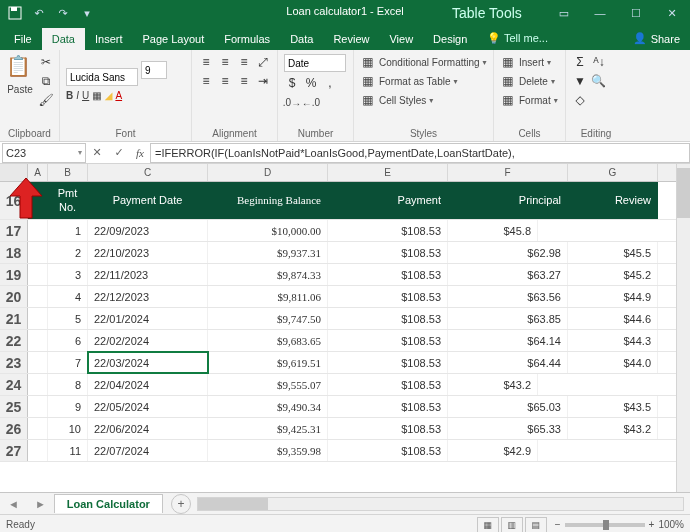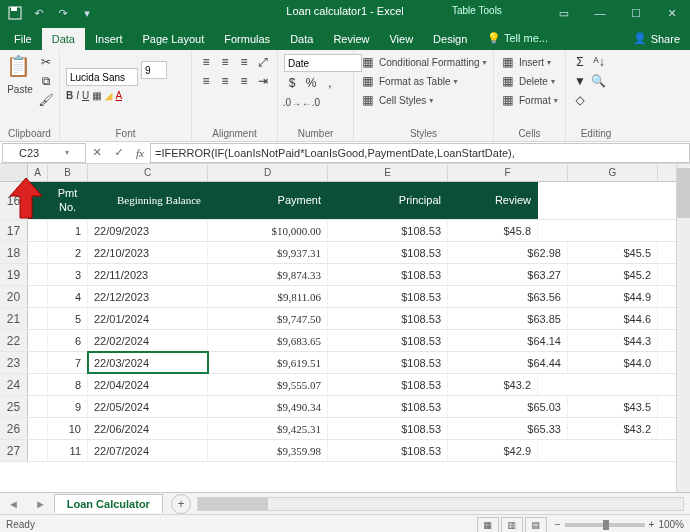--- a/index.html
+++ b/index.html
@@ -3,21 +3,21 @@
 <meta charset="utf-8">
 <style>
   * { box-sizing: border-box; margin: 0; padding: 0; font-family: "Segoe UI", Tahoma, sans-serif; }
   body { width: 690px; height: 532px; background: #fff; overflow: hidden; font-size: 11px; color: #333; position: relative; }
 
   
   .titlebar { height: 26px; background: #0f6d3a; display: flex; align-items: center; color: #fff; font-size: 11px; }
   .tb-left { display: flex; align-items: center; gap: 6px; padding-left: 6px; }
   .tb-btn { width: 18px; height: 18px; display: flex; align-items: center; justify-content: center; color: #cde; }
   .tb-title { position: absolute; left: 0; right: 0; text-align: center; pointer-events: none; top: 5px; }
-  .tb-tabtools { position: absolute; left: 452px; top: 5px; color: #cfe; font-size: 10px; }
+  .tb-tabtools { position: absolute; left: 452px; top: 5px; color: #cfe; font-size: 14px; }
   .tb-right { margin-left: auto; display: flex; }
   .tb-right .tb-btn { width: 36px; height: 26px; }
 
   
   .ribtabs { height: 24px; background: #0f6d3a; display: flex; align-items: flex-end; color: #fff; font-size: 11px; padding-left: 4px; }
   .ribtab { padding: 5px 10px; cursor: pointer; }
   .ribtab.file { background: #0f6d3a; }
   .ribtab.active { background: #f3f3f3; color: #0f6d3a; }
   .ribtab.tell { color: #cfe; }
   .share { margin-left: auto; padding: 5px 10px; display: flex; align-items: center; gap: 4px; }
@@ -31,38 +31,38 @@
   .icon { width: 16px; height: 16px; display: inline-flex; align-items: center; justify-content: center; font-size: 12px; }
   .bigicon { width: 28px; height: 28px; font-size: 20px; }
   .stackcol { display: flex; flex-direction: column; gap: 3px; }
   .row { display: flex; gap: 3px; align-items: center; }
   select.fake, .fakebox { height: 18px; border: 1px solid #c7c7c7; background: #fff; font-size: 10px; padding: 0 3px; }
   .small { font-size: 10px; color: #444; }
   .dd::after { content: " ▾"; font-size: 8px; color: #666; }
 
   
   .fxbar { height: 22px; border-bottom: 1px solid #d4d4d4; display: flex; align-items: center; background: #fff; }
-  .namebox { width: 84px; height: 20px; border: 1px solid #c7c7c7; margin-left: 2px; padding: 0 16px; font-size: 11px; display: flex; align-items: center; justify-content: space-between; }
+  .namebox { width: 84px; height: 20px; border: 1px solid #c7c7c7; margin-left: 2px; padding: 0 3px; font-size: 11px; display: flex; align-items: center; justify-content: space-between; }
   .fxbtn { width: 22px; text-align: center; color: #666; }
   .fxlabel { font-style: italic; font-family: "Cambria Math", serif; color: #555; padding: 0 6px; }
   .formula { flex: 1; border: 1px solid #c7c7c7; height: 20px; padding: 0 4px; font-size: 11px; display: flex; align-items: center; overflow: hidden; white-space: nowrap; }
 
   
   .colhdr { height: 18px; background: #f0f0f0; border-bottom: 1px solid #c6c6c6; display: flex; font-size: 10px; color: #555; }
   .rowhdr-spacer { width: 28px; border-right: 1px solid #c6c6c6; background: #e8e8e8; }
   .ch { border-right: 1px solid #d8d8d8; display: flex; align-items: center; justify-content: center; }
   .cA { width: 20px; } .cB { width: 40px; } .cC { width: 120px; } .cD { width: 120px; }
   .cE { width: 120px; } .cF { width: 120px; } .cG { width: 90px; }
 
   
   .sheet { position: relative; height: 310px; overflow: hidden; background: #fff; }
   .gridrow { display: flex; height: 22px; border-bottom: 1px solid #e6e6e6; }
   .gridrow.headerrow { height: 38px; }
   .gridrow.selected .cell.cC { outline: 2px solid #107c41; outline-offset: -1px; }
-  .rh { width: 28px; background: #f0f0f0; border-right: 1px solid #c6c6c6; display: flex; align-items: center; justify-content: center; font-size: 12px; color: #555; }
+  .rh { width: 28px; background: #f0f0f0; border-right: 1px solid #c6c6c6; display: flex; align-items: center; justify-content: center; font-size: 14px; color: #555; font-weight: bold; }
   .cell { border-right: 1px solid #f0f0f0; display: flex; align-items: center; padding: 0 6px; font-size: 11px; }
   .gridrow .cA { width: 20px; }
   .gridrow .cB { width: 40px; justify-content: flex-end; }
   .gridrow .cC { width: 120px; }
   .gridrow .cD { width: 120px; justify-content: flex-end; font-family: Liberation Serif, serif; }
   .gridrow .cE { width: 120px; justify-content: flex-end; }
   .gridrow .cF { width: 120px; justify-content: flex-end; }
   .gridrow .cG { width: 90px; justify-content: flex-end; }
   .thead { background: #0a4f36; color: #fff; font-family: "Lucida Sans", sans-serif; font-size: 11px; justify-content: center; text-align: center; line-height: 1.2; border-right: 1px solid #0a4f36; }
   .thead.cB { justify-content: center; }
@@ -180,21 +180,21 @@
         <span class="icon">≡</span>
         <span class="icon">≡</span>
         <span class="icon">⇥</span>
       </div>
     </div>
     <div class="group-label">Alignment</div>
   </div>
 
   <div class="group" style="width:76px">
     <div class="group-body stackcol">
-      <input class="fakebox" style="width: 78px;" value="Date">
+      <input class="fakebox" style="width: 62px;" value="Date">
       <div class="row">
         <span class="icon">$</span>
         <span class="icon">%</span>
         <span class="icon">,</span>
       </div>
       <div class="row">
         <span class="icon small">.0→</span>
         <span class="icon small">←.0</span>
       </div>
     </div>
@@ -275,20 +275,21 @@
   <div class="ch cE">E</div>
   <div class="ch cF">F</div>
   <div class="ch cG">G</div>
 </div>
 
 <div class="sheet">
   <div class="gridrow headerrow">
     <div class="rh">16</div>
     <div class="cell thead cA"></div>
     <div class="cell thead cB">Pmt No.</div>
+    <div class="cell thead cC">Payment Date</div>
     <div class="cell thead cD">Beginning Balance</div>
     <div class="cell thead cE">Payment</div>
     <div class="cell thead cF">Principal</div>
     <div class="cell thead cG">Review</div>
   </div>
   <div id="rows">
       <div class="gridrow">
         <div class="rh">17</div>
         <div class="cell cA"></div>
         <div class="cell cB">1</div>

